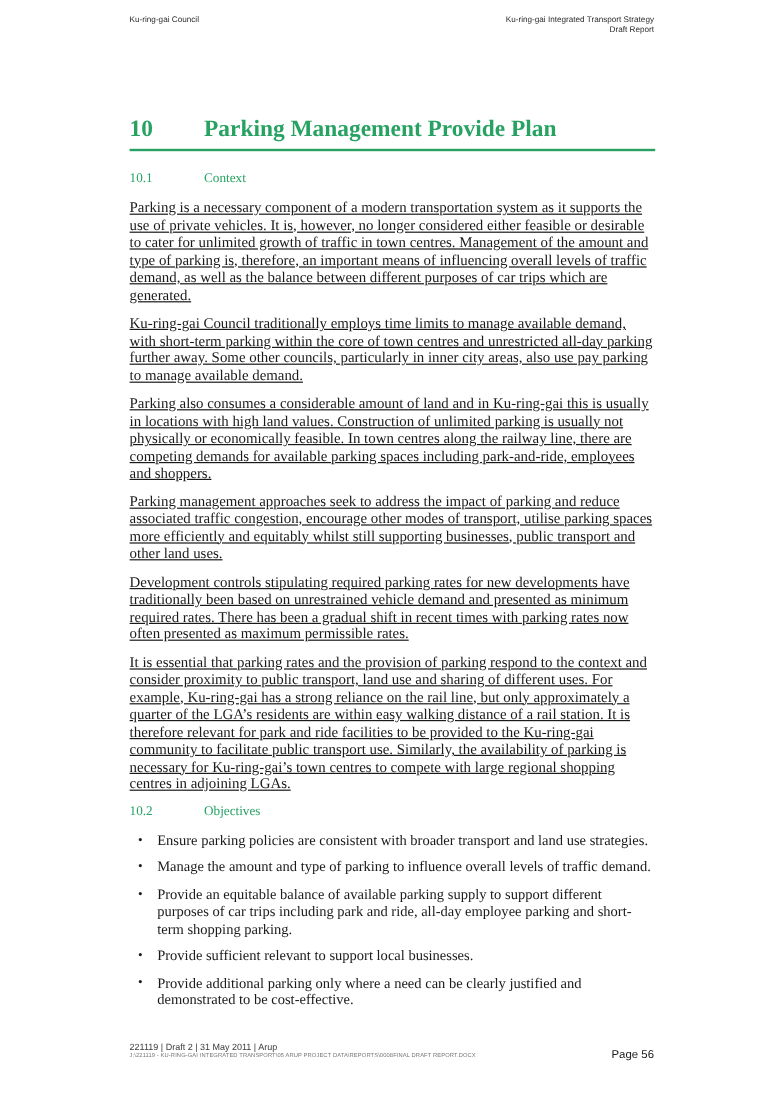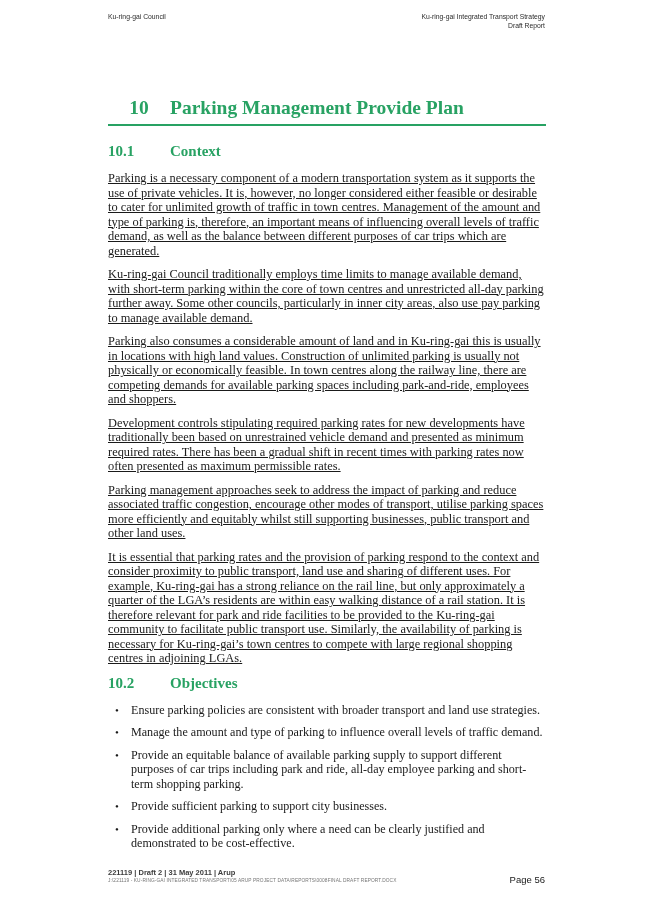--- a/index.html
+++ b/index.html
@@ -38,27 +38,26 @@
   }
   .h1 {
     display: flex;
     align-items: baseline;
     font-size: 19.5px;
     font-weight: bold;
     color: var(--accent);
     border-bottom: 2px solid var(--accent);
     padding-bottom: 5px;
     margin-bottom: 17px;
-    text-align: center;
   }
   .h2 {
     display: flex;
     align-items: baseline;
-    font-size: 15px;
-    font-weight: bold;
+    font-size: 11px;
+    font-weight: normal;
     color: var(--accent);
     margin-bottom: 11px;
   }
   .hnum { flex: 0 0 62px; }
   .content p {
     font-size: 12.4px;
     line-height: 14.5px;
     margin-bottom: 9px;
     text-decoration: underline;
   }
@@ -83,21 +82,21 @@
     left: 108px;
     right: 104px;
     top: 868px;
     display: flex;
     justify-content: space-between;
     align-items: flex-start;
     font-family: "Liberation Sans", sans-serif;
   }
   .ftr-meta {
     font-size: 7.5px;
-    font-weight: 700;
+    font-weight: 400;
     color: #3c3c3c;
     line-height: 10px;
   }
   .ftr-path {
     font-size: 4.8px;
     color: #767676;
     letter-spacing: 0.1px;
   }
   .ftr-page {
     font-size: 9.5px;
@@ -126,22 +125,22 @@
     </h1>
 
     <h2 class="h2">
       <span class="hnum">10.1</span>
       <span class="htxt">Context</span>
     </h2>
 
     <p>Parking is a necessary component of a modern transportation system as it supports the use of private vehicles. It is, however, no longer considered either feasible or desirable to cater for unlimited growth of traffic in town centres. Management of the amount and type of parking is, therefore, an important means of influencing overall levels of traffic demand, as well as the balance between different purposes of car trips which are generated.</p>
     <p>Ku-ring-gai Council traditionally employs time limits to manage available demand, with short-term parking within the core of town centres and unrestricted all-day parking further away. Some other councils, particularly in inner city areas, also use pay parking to manage available demand.</p>
     <p>Parking also consumes a considerable amount of land and in Ku-ring-gai this is usually in locations with high land values. Construction of unlimited parking is usually not physically or economically feasible. In town centres along the railway line, there are competing demands for available parking spaces including park-and-ride, employees and shoppers.</p>
+    <p>Parking management approaches seek to address the impact of parking and reduce associated traffic congestion, encourage other modes of transport, utilise parking spaces more efficiently and equitably whilst still supporting businesses, public transport and other land uses.</p>
     <p>Development controls stipulating required parking rates for new developments have traditionally been based on unrestrained vehicle demand and presented as minimum required rates. There has been a gradual shift in recent times with parking rates now often presented as maximum permissible rates.</p>
-    <p>Parking management approaches seek to address the impact of parking and reduce associated traffic congestion, encourage other modes of transport, utilise parking spaces more efficiently and equitably whilst still supporting businesses, public transport and other land uses.</p>
     <p>It is essential that parking rates and the provision of parking respond to the context and consider proximity to public transport, land use and sharing of different uses. For example, Ku-ring-gai has a strong reliance on the rail line, but only approximately a quarter of the LGA’s residents are within easy walking distance of a rail station. It is therefore relevant for park and ride facilities to be provided to the Ku-ring-gai community to facilitate public transport use. Similarly, the availability of parking is necessary for Ku-ring-gai’s town centres to compete with large regional shopping centres in adjoining LGAs.</p>
 
     <h2 class="h2 second">
       <span class="hnum">10.2</span>
       <span class="htxt">Objectives</span>
     </h2>
 
     <ul class="bullets">
       <li>
         <span class="dot">•</span>
@@ -150,21 +149,21 @@
       <li>
         <span class="dot">•</span>
         <span>Manage the amount and type of parking to influence overall levels of traffic demand.</span>
       </li>
       <li>
         <span class="dot">•</span>
         <span>Provide an equitable balance of available parking supply to support different purposes of car trips including park and ride, all-day employee parking and short-term shopping parking.</span>
       </li>
       <li>
         <span class="dot">•</span>
-        <span>Provide sufficient parking to support city businesses.</span>
+        <span>Provide sufficient relevant to support local businesses.</span>
       </li>
       <li>
         <span class="dot">•</span>
         <span>Provide additional parking only where a need can be clearly justified and demonstrated to be cost-effective.</span>
       </li>
     </ul>
 
   </main>
 
   <footer class="ftr">

